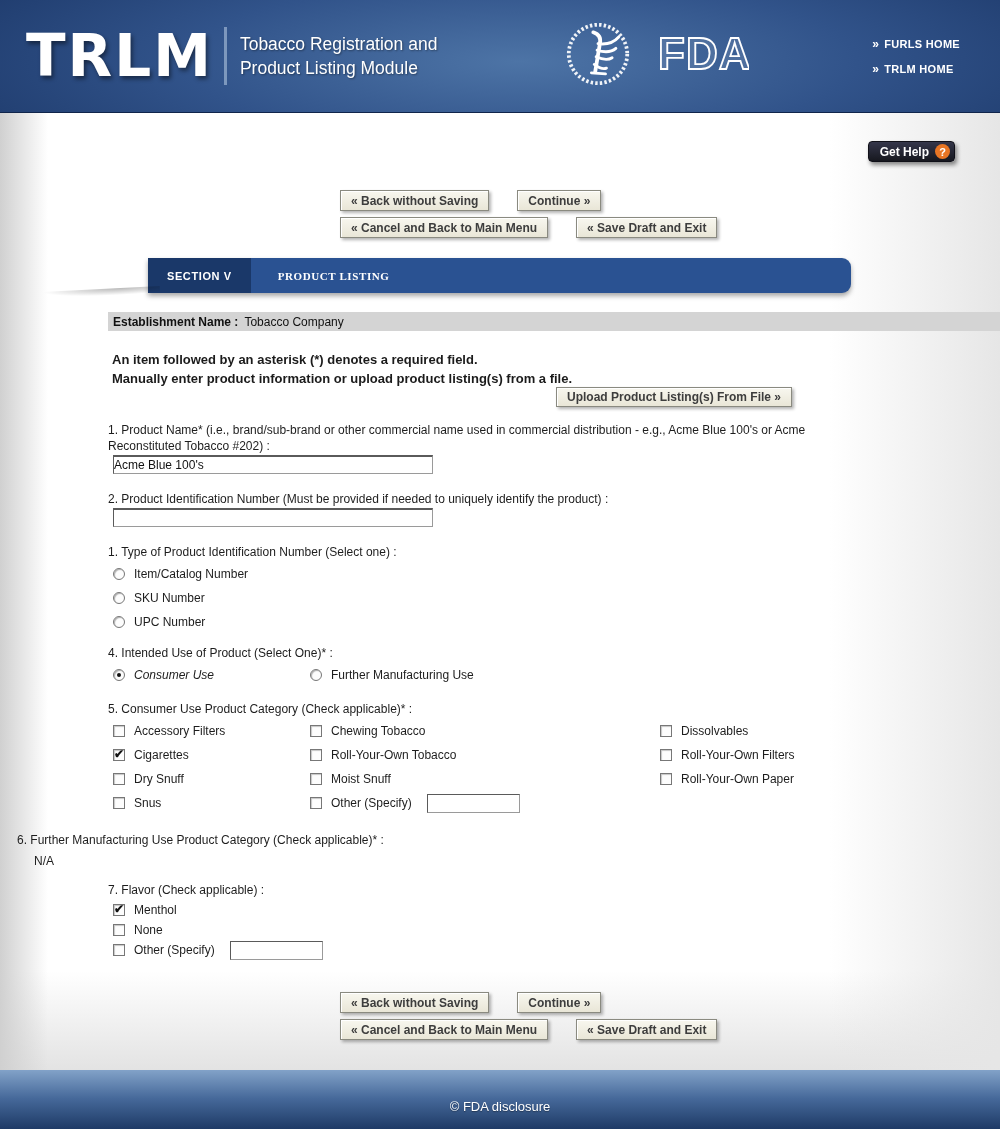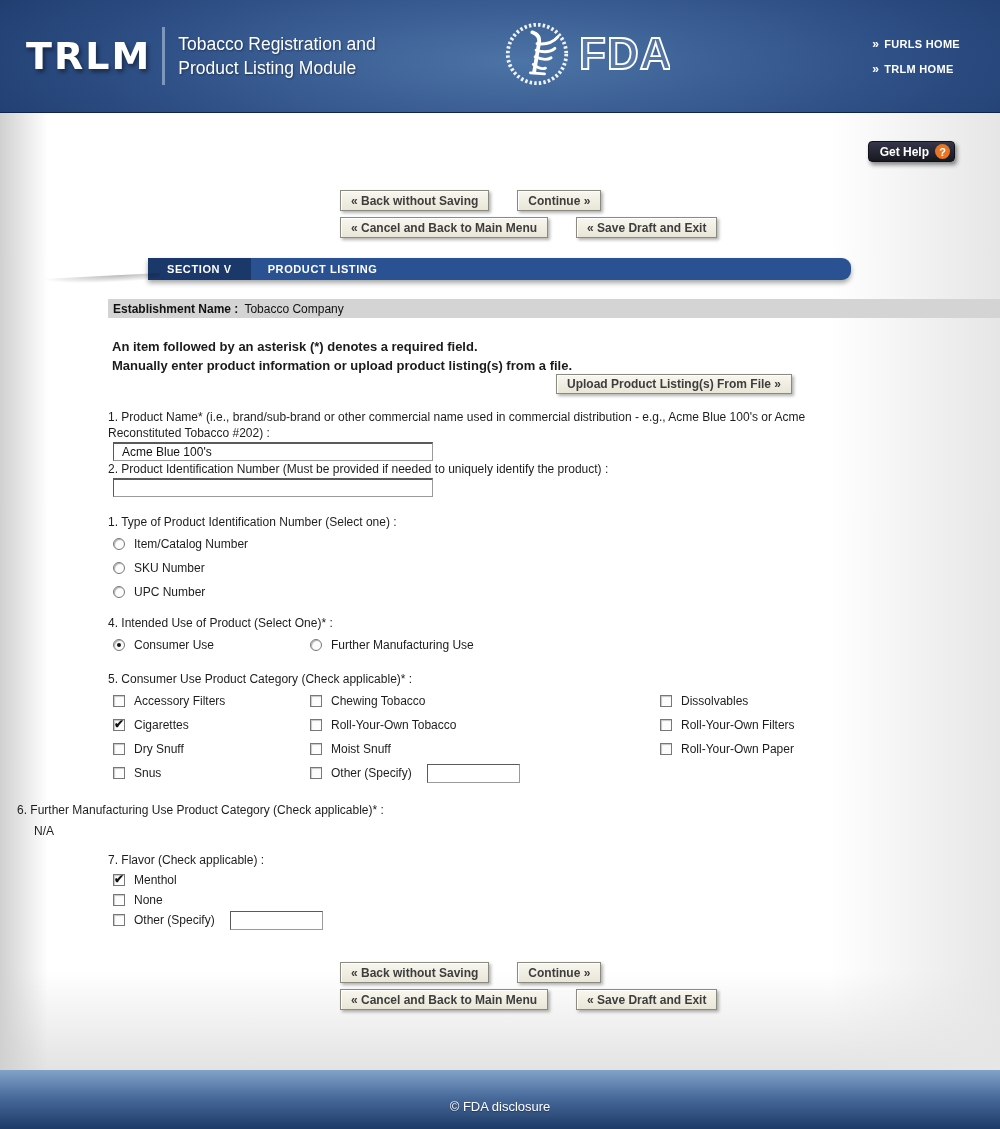--- a/index.html
+++ b/index.html
@@ -10,25 +10,25 @@
       linear-gradient(to right, #d0d0d0 0px, rgba(255,255,255,0) 48px),
       linear-gradient(to left, #e6e6e6 0px, rgba(255,255,255,0) 170px),
       linear-gradient(to bottom, rgba(230,230,230,0) 86%, #dcdcdc 97%),
       #ffffff; }
 
   
   .banner { position:relative; height:113px; display:flex; align-items:center;
     background: radial-gradient(ellipse 75% 160% at 52% 55%, #4d74a6 0%, #31538a 45%, #16305f 100%);
     border-bottom:1px solid #10254b; }
   .logo-text { margin-left:26px; font-family:"DejaVu Sans", sans-serif; font-weight:bold;
-    font-size:38px; color:#fff; letter-spacing:2px; line-height:1; text-shadow:2px 3px 4px rgba(0,0,0,0.45); }
+    font-size:58px; color:#fff; letter-spacing:2px; line-height:1; text-shadow:2px 3px 4px rgba(0,0,0,0.45); }
   .logo-divider { width:3px; height:58px; background:#8ba3c6; margin:0 13px 0 11px; opacity:.85; }
   .subtitle { color:#fff; font-size:17.5px; line-height:24px; text-shadow:1px 1px 2px rgba(0,0,0,0.4); }
   .hhs-wrap { margin-left:128px; }
-  .fda-wrap { margin-left:8px;text-decoration:underline; }
+  .fda-wrap { margin-left:26px;text-decoration:underline; }
   .banner-links { margin-left:auto; margin-right:40px; display:flex; flex-direction:column; gap:11px; }
   .banner-link { color:#fff; font-size:11px; font-weight:bold; text-decoration:none; letter-spacing:.3px;
     display:flex; gap:5px; align-items:center; cursor:pointer; }
   .banner-link .arr { font-size:12px; }
 
   
   .get-help { position:absolute; top:141px; right:45px; height:21px; padding:0 4px 0 11px;
     background:linear-gradient(#34364a,#17181f); border:1px solid #101018; border-radius:4px;
     display:flex; align-items:center; gap:6px; cursor:pointer;
     box-shadow:2px 3px 4px rgba(0,0,0,0.45); }
@@ -38,64 +38,64 @@
 
   
   .btn-block-top { padding-top:77px; }
   .btn-row { display:flex; gap:28px; margin-left:340px; margin-bottom:6px; }
   .btn { display:inline-flex; align-items:center; gap:6px; height:21px; padding:0 10px;
     background:linear-gradient(#f8f7ef,#e9e6d7); border:1px solid #8a8a80; cursor:pointer;
     box-shadow: inset 1px 1px 0 #fff, 2px 2px 3px rgba(0,0,0,0.3);
     font-family:"Liberation Sans", sans-serif; font-size:12px; font-weight:bold; color:#3d3d3d; white-space:nowrap; }
 
   
-  .tabbar { position:relative; margin:20px 0 0 148px; width:703px; height:22px; display:flex;
+  .tabbar { position:relative; margin:20px 0 0 148px; width:703px; height:35px; display:flex;
     background:#2a5292; border-radius:0 9px 9px 0; box-shadow:0 3px 5px rgba(0,0,0,0.35); }
   .tabbar::before { content:""; position:absolute; left:-106px; bottom:-3px; width:118px; height:7px;
     background:radial-gradient(ellipse at 65% 0%, rgba(0,0,0,0.28), transparent 70%); transform:rotate(-3deg); }
   .tab-section { background:#1a3869; padding:0 19px; display:flex; align-items:center;
     color:#fff; font-size:11px; font-weight:bold; letter-spacing:.6px; }
-  .tab-page { padding:0 0 0 17px; display:flex; align-items:center;
-    color:#fff; font-size:11px; font-weight:bold; letter-spacing:.6px; }
+  .tab-page { padding:0 0 0 27px; display:flex; align-items:center;
+    color:#fff; font-size:11px; font-weight:bold; letter-spacing:.6px;font-family:Liberation Serif, serif; }
 
   
   .est-bar { margin:19px 0 0 108px; width:949px; height:19px; background:#d4d4d4;
     display:flex; align-items:center; padding-left:5px; font-size:12px; color:#111; }
   .est-label { font-weight:bold; margin-right:6px; }
 
   
   .instructions { margin:19px 0 0 112px; font-size:13px; font-weight:bold; color:#1b1b1b; line-height:19px; }
 
   .upload-row { margin:-1px 0 0 108px; }
   .upload-btn { margin-left:448px; height:20px; }
 
   
   .q { margin-left:108px; width:770px; font-size:12px; color:#1d1d1d; }
   .q-label { line-height:16px; width:730px; }
-  .text-input { display:block; margin:1px 0 0 5px; width:320px; height:19px; padding:1px 8px;
+  .text-input { display:block; margin:1px 0 0 5px; width:320px; height:19px; padding:1px 0;
     font-family:"Liberation Sans", sans-serif; font-size:12px; color:#111; background:#fff;
     border:1px solid #9a9a9a; border-top:2px solid #5a5a5a; border-left:1px solid #5a5a5a; }
-  .q1 { margin-top:15px; } .q2 { } .q3 { margin-top:17px; }
+  .q1 { margin-top:15px; } .q2 { margin-top:17px; } .q3 { margin-top:17px; }
   .q4 { margin-top:11px; } .q5 { margin-top:14px; } .q6 { margin-top:17px;margin-left:17px; } .q7 { margin-top:14px; }
 
   .opt-rows { padding-left:5px; margin-top:2px; }
   .opt { display:flex; align-items:center; gap:9px; height:24px; cursor:pointer; }
   .opt-short { height:20px; }
   .opt-label { color:#1d1d1d; }
 
   .rb { width:12px; height:12px; border-radius:50%; background:#fdfdfd; border:1px solid #777;
     box-shadow: inset 1px 1px 1px rgba(0,0,0,0.3); position:relative; flex:none; }
   .rb.checked::after { content:""; position:absolute; left:3px; top:3px; width:4px; height:4px;
     border-radius:50%; background:#111; }
   .cb { width:12px; height:12px; background:#fdfdfd; border:1px solid #777;
     box-shadow: inset 1px 1px 1px rgba(0,0,0,0.22); position:relative; flex:none; }
   .cb.checked::after { content:"✔"; position:absolute; left:0px; top:-3px; font-size:12px; color:#111; font-weight:bold; }
 
   .q4-row { display:flex; padding-left:5px; margin-top:2px; }
-  .q4-cell1 { width:197px; }
+  .q4-cell1 { width:197px;font-style:italic; }
   .q5-cols { display:flex; padding-left:5px; margin-top:2px; }
   .q5-col1 { width:197px; } .q5-col2 { width:350px; } .q5-col3 { flex:1; }
   .inline-input { display:inline-block; width:93px; height:19px; margin-left:6px; padding:1px 3px;
     font-family:"Liberation Sans", sans-serif; font-size:12px; background:#fff;
     border:1px solid #9a9a9a; border-top:1px solid #5a5a5a; border-left:1px solid #5a5a5a; }
   .na-value { margin:6px 0 0 17px; color:#1d1d1d; }
 
   .btn-block-bottom { margin-top:32px; }
 
   

